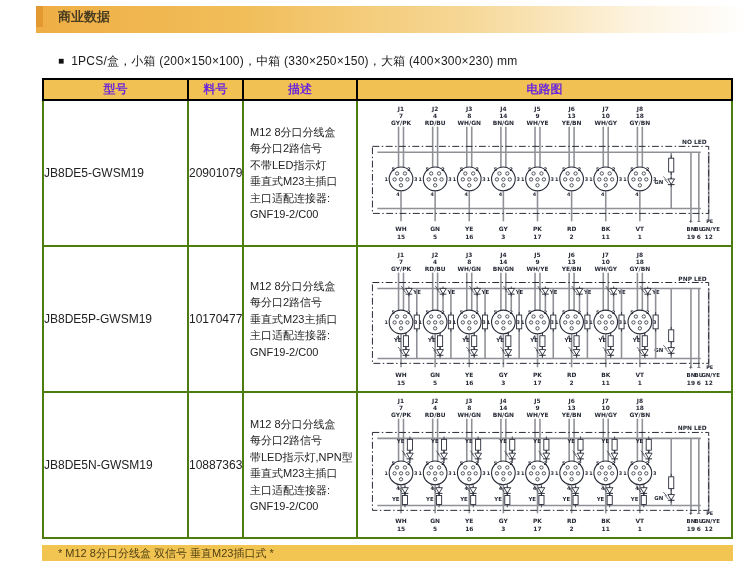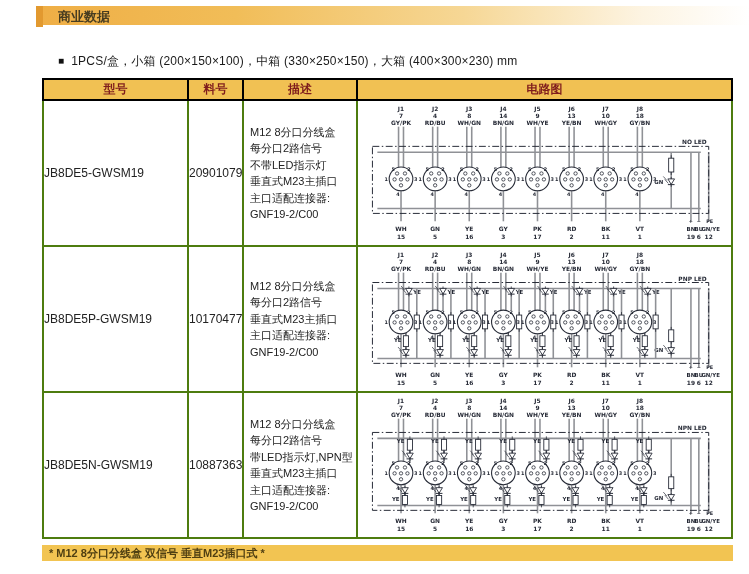--- a/index.html
+++ b/index.html
@@ -1,33 +1,33 @@
 <!DOCTYPE html>
 <html><head>
 <meta charset="utf-8">
 <style>
   html,body{margin:0;padding:0;background:#fff;}
   .page{position:relative;width:749px;height:574px;background:#fff;overflow:hidden;
         font-family:"Liberation Sans",sans-serif;color:#111;border-right:1px solid #bfbfbf;}
-  .section-bar{position:absolute;left:36px;top:6px;width:713px;height:19px;
+  .section-bar{position:absolute;left:36px;top:6px;width:713px;height:27px;
         background:linear-gradient(90deg,#efae45 0%,#f1bd58 28%,#f6d795 60%,#fdf4e2 85%,#ffffff 100%);}
   .bar-notch{position:absolute;left:0;top:0;width:7px;height:21px;background:#e2992f;}
   .section-title{position:absolute;left:22px;top:0;line-height:21px;font-size:13px;font-weight:700;color:#473c20;}
   .packing-line{position:absolute;left:58px;top:53px;font-size:12px;color:#1a1a1a;letter-spacing:.2px;}
   .bullet{display:inline-block;margin-right:7px;font-size:10px;position:relative;top:-1px;color:#111;}
   table.product-table{position:absolute;left:42px;top:78px;width:689px;border-collapse:collapse;table-layout:fixed;}
   .product-table th{background:#f1c153;border:2px solid #000;height:19px;
-        font-size:12px;font-weight:700;color:#7f1d1d;padding:0;}
+        font-size:12px;font-weight:700;color:#6d28d9;padding:0;}
   .product-table td{border:2px solid #4d7c0f;padding:0;background:#fff;}
   td.model-cell,td.part-cell{text-align:left;font-size:12px;color:#222;}
   td.desc-cell{font-size:11px;line-height:1.5;color:#222;vertical-align:middle;padding:2px 2px 2px 6px;}
   td.circuit-cell{vertical-align:top;}
   .circuit-svg{display:block;width:100%;height:142px;}
   .footer-bar{position:absolute;left:42px;top:545px;width:691px;height:16px;background:#f2c452;}
-  .footer-bar span{display:block;line-height:16px;font-size:11px;font-weight:700;color:#4f3f12;padding-left:7px;}
+  .footer-bar span{display:block;line-height:16px;font-size:11px;font-weight:400;color:#4f3f12;padding-left:16px;}
 </style>
 </head>
 <body>
 
 <div class="page">
 
   <div class="section-bar">
     <div class="bar-notch"></div>
     <span class="section-title">商业数据</span>
   </div>

